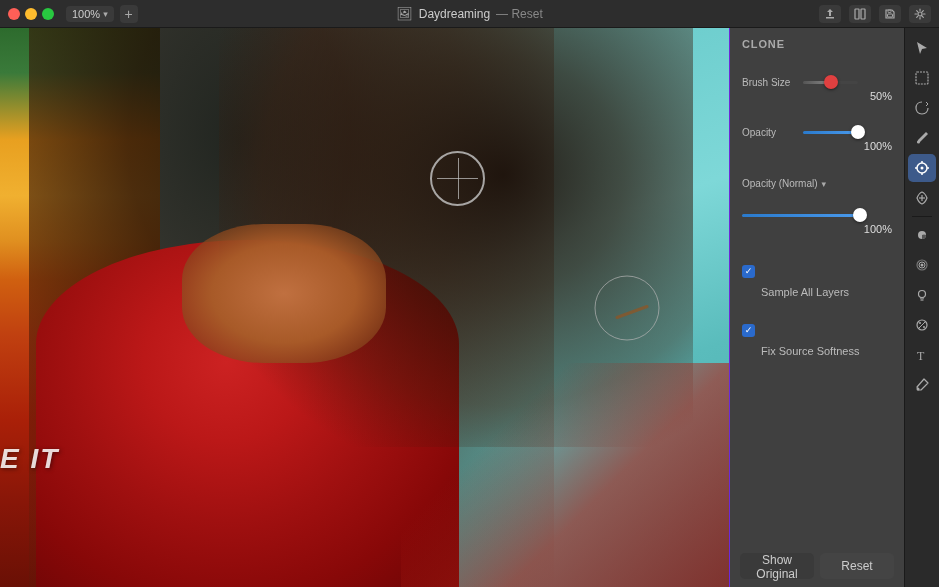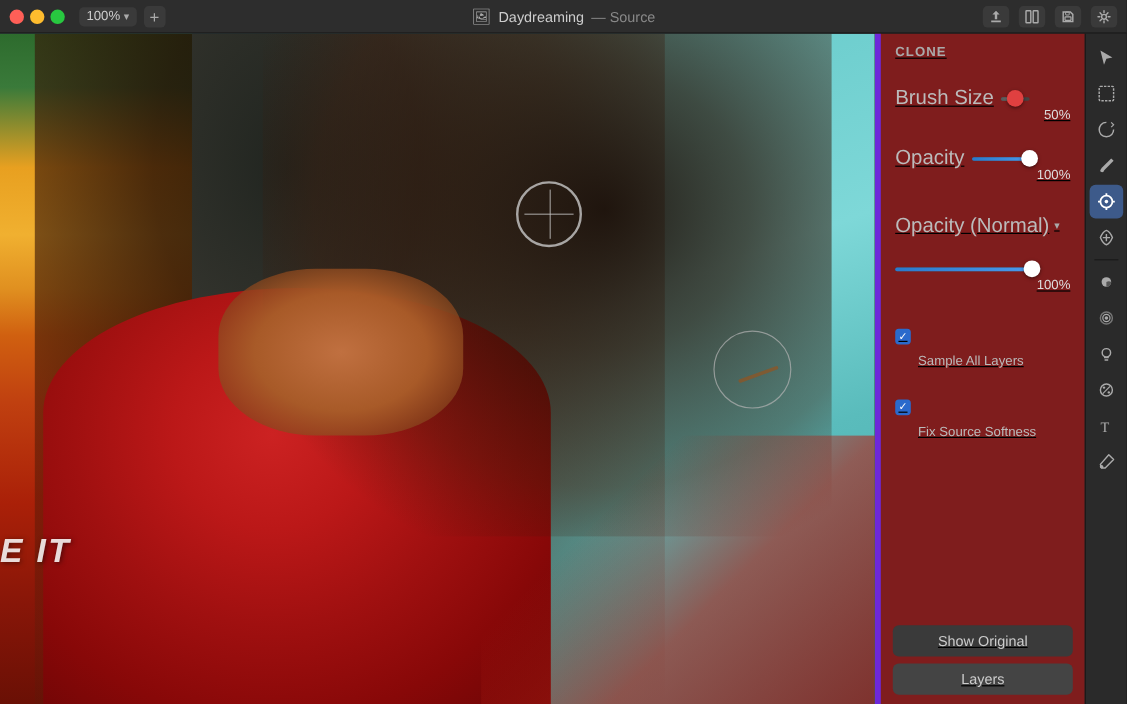--- a/index.html
+++ b/index.html
@@ -161,26 +161,25 @@
       height: 65px;
       border: 1.5px solid rgba(180,180,180,0.7);
       border-radius: 50%;
       pointer-events: none;
       transform: translate(-50%, -50%);
     }
 
     
     .right-panel {
       width: 175px;
-      background: #7f1d1d;
+      background: #404040;
       display: flex;
       flex-direction: column;
-      border-left: 5px solid #6d28d9;
+      border-left: 1px solid #6d28d9;
       flex-shrink: 0;
-      text-decoration: underline;
     }
 
     
     .tools-sidebar {
       width: 35px;
       background: #2a2a2a;
       display: flex;
       flex-direction: column;
       align-items: center;
       padding: 6px 0;
@@ -221,21 +220,21 @@
       margin-bottom: 12px;
     }
 
     .control-row {
       display: flex;
       align-items: center;
       margin-bottom: 10px;
       gap: 6px;
     }
     .control-label {
-      font-size: 17px;
+      font-size: 10px;
       color: #bbb;
       min-width: 55px;
     }
     .control-value {
       font-size: 11px;
       color: #ddd;
       text-align: right;
       min-width: 28px;
       margin-top: 28px;
     }
@@ -319,21 +318,20 @@
 
     .checkboxes-section {
       margin-top: 10px;
       margin-bottom: 14px;
     }
 
     
     .bottom-buttons {
       padding: 8px 10px;
       display: flex;
-      flex-direction: column;
       gap: 6px;
     }
     .bottom-btn {
       width: 100%;
       height: 26px;
       border: none;
       border-radius: 5px;
       font-size: 12px;
       cursor: pointer;
       font-family: inherit;
@@ -373,21 +371,21 @@
     <div class="zoom-control">
       <span>100%</span>
       <span class="zoom-chevron">▾</span>
     </div>
     <div class="add-tab">+</div>
   </div>
 
   <div class="titlebar-center">
     <span class="doc-icon">🖼</span>
     <span>Daydreaming</span>
-    <span style="color:#888;">— Source</span>
+    <span style="color:#888;">— Reset</span>
   </div>
 
   <div class="titlebar-right">
     <div class="titlebar-btn">
       <svg viewBox="0 0 12 12">
           <path d="M6 1L9 4H7v4H5V4H3z" fill="#aaa"></path>
           <path d="M2 9h8v1.5H2z" fill="#aaa"></path>
         </svg>
     </div>
     <div class="titlebar-btn">
@@ -496,21 +494,21 @@
           <div class="checkbox-box">
             <span class="checkbox-check">✓</span>
           </div>
           <span class="checkbox-label">Fix Source Softness</span>
         </div>
       </div>
     </div>
 
     <div class="bottom-buttons">
       <button class="bottom-btn btn-show-original">Show Original</button>
-      <button class="bottom-btn btn-reset">Layers</button>
+      <button class="bottom-btn btn-reset">Reset</button>
     </div>
   </div>
 
   <div class="tools-sidebar">
 
     <div class="tool-btn">
       <svg class="tool-icon" viewBox="0 0 16 16" fill="#aaa">
           <path d="M3 2l10 6-5 1-2 5z"></path>
         </svg>
     </div>

